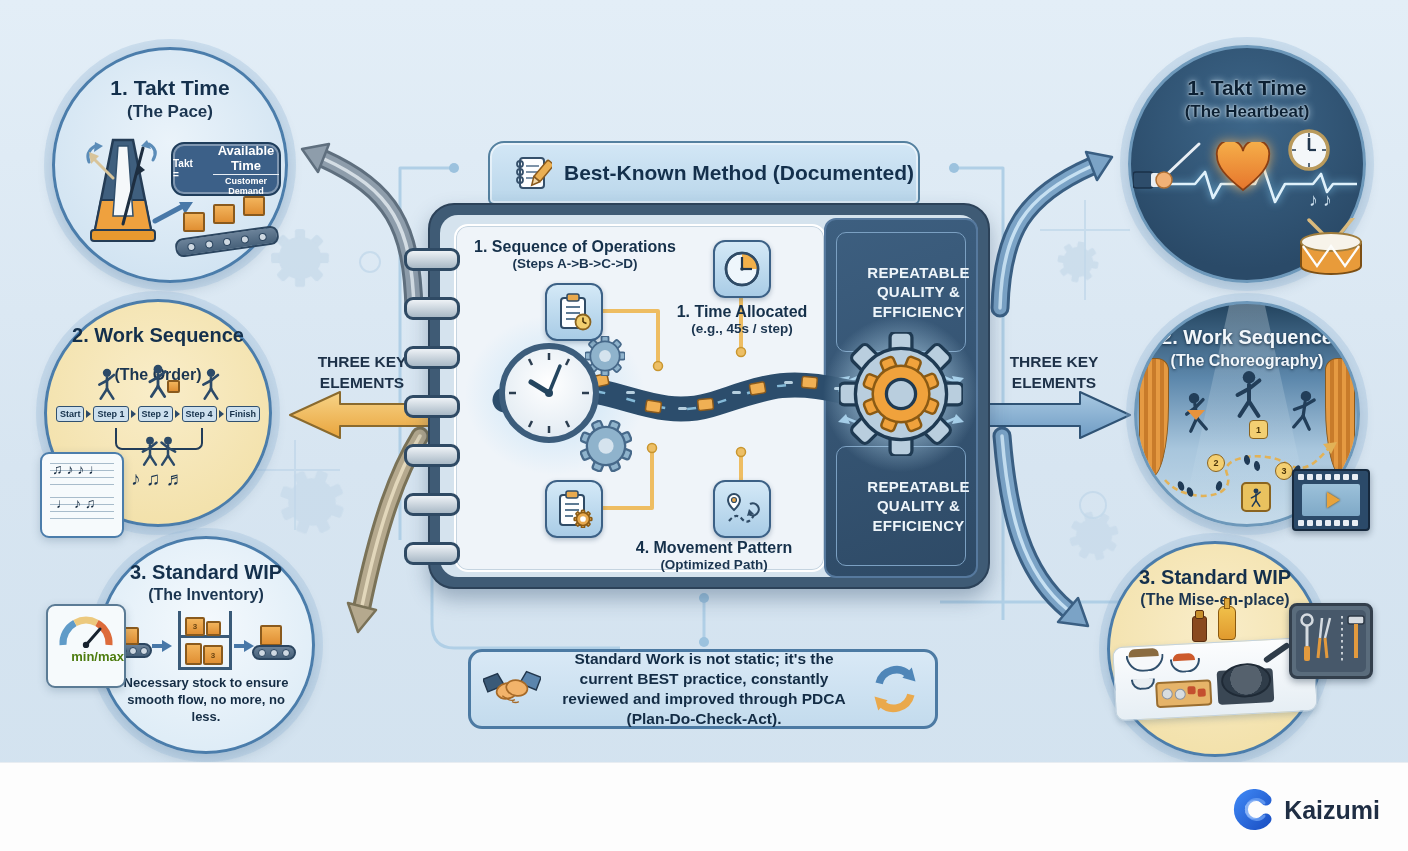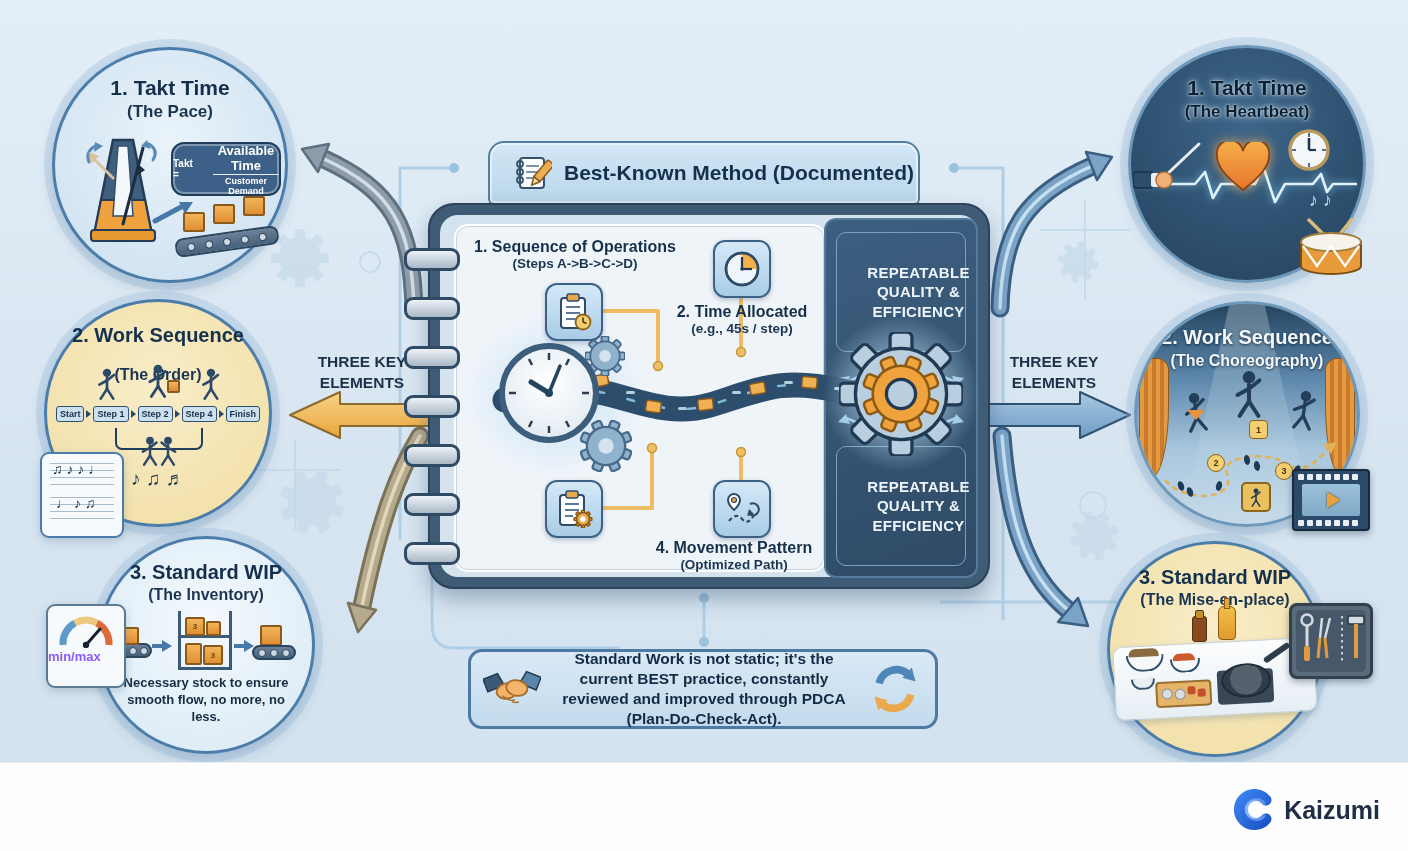--- a/index.html
+++ b/index.html
@@ -315,21 +315,21 @@
 </div>
 
 <div class="side-card" style="left:46px;top:604px;width:76px;height:80px;border-color:#5b7b95;z-index:3">
   <svg style="margin:8px auto 1px" width="58" height="34" viewBox="0 0 58 34">
     <path d="M 6,31 A 23,23 0 0 1 18,9" stroke="#5f9bc8" stroke-width="7" fill="none"></path>
     <path d="M 18,9 A 23,23 0 0 1 40,9" stroke="#ecc97e" stroke-width="7" fill="none"></path>
     <path d="M 40,9 A 23,23 0 0 1 52,31" stroke="#dd6b3a" stroke-width="7" fill="none"></path>
     <line x1="29" y1="31" x2="43" y2="15" stroke="#17222e" stroke-width="3" stroke-linecap="round"></line>
     <circle cx="29" cy="31" r="3.2" fill="#17222e"></circle>
   </svg>
-  <div style="text-align:left;font-size:13px;font-weight:800;color:#8b5cf6">min/max</div>
+  <div style="text-align:right;font-size:13px;font-weight:800;color:#4d7c0f">min/max</div>
 </div>
 
 <div class="banner">
   <svg width="40" height="36" viewBox="0 0 40 36">
     <rect x="8" y="3" width="24" height="30" rx="3" fill="#fdfeff" stroke="#35506b" stroke-width="2"></rect>
     <circle cx="8" cy="9" r="3" fill="none" stroke="#35506b" stroke-width="1.8"></circle>
     <circle cx="8" cy="17" r="3" fill="none" stroke="#35506b" stroke-width="1.8"></circle>
     <circle cx="8" cy="25" r="3" fill="none" stroke="#35506b" stroke-width="1.8"></circle>
     <line x1="14" y1="11" x2="27" y2="11" stroke="#7d93a8" stroke-width="2"></line>
     <line x1="14" y1="17" x2="27" y2="17" stroke="#7d93a8" stroke-width="2"></line>
@@ -489,24 +489,24 @@
     <path d="M 27,14 a 6,6 0 1 1 -1,10" stroke="#2f4b66" stroke-width="2.2" fill="none"></path>
     <polygon points="24,26 31,24 26,19" fill="#2f4b66"></polygon>
   </svg>
 </div>
 
 <div class="el-text" style="left:470px;top:238px;width:210px">
   <div class="t">1. Sequence of Operations</div>
   <div class="s">(Steps A-&gt;B-&gt;C-&gt;D)</div>
 </div>
 <div class="el-text" style="left:660px;top:303px;width:164px">
-  <div class="t">2. Time Allocated</div>
+  <div class="t">1. Time Allocated</div>
   <div class="s">(e.g., 45s / step)</div>
 </div>
-<div class="el-text" style="left:650px;top:539px;width:168px">
+<div class="el-text" style="left:630px;top:539px;width:168px">
   <div class="t">4. Movement Pattern</div>
   <div class="s">(Optimized Path)</div>
 </div>
 
 <div class="key-label" style="left:300px;top:352px">THREE KEY ELEMENTS</div>
 <div class="key-label" style="left:992px;top:352px">THREE KEY ELEMENTS</div>
 
 <div class="circle fill-navy" style="left:1128px;top:45px;width:232px;height:232px;z-index:3">
   <div class="c-title glow-title" style="top:28px;font-size:21px">1. Takt Time</div>
   <div class="c-sub glow-title" style="top:54px;font-size:17px">(The Heartbeat)</div>

